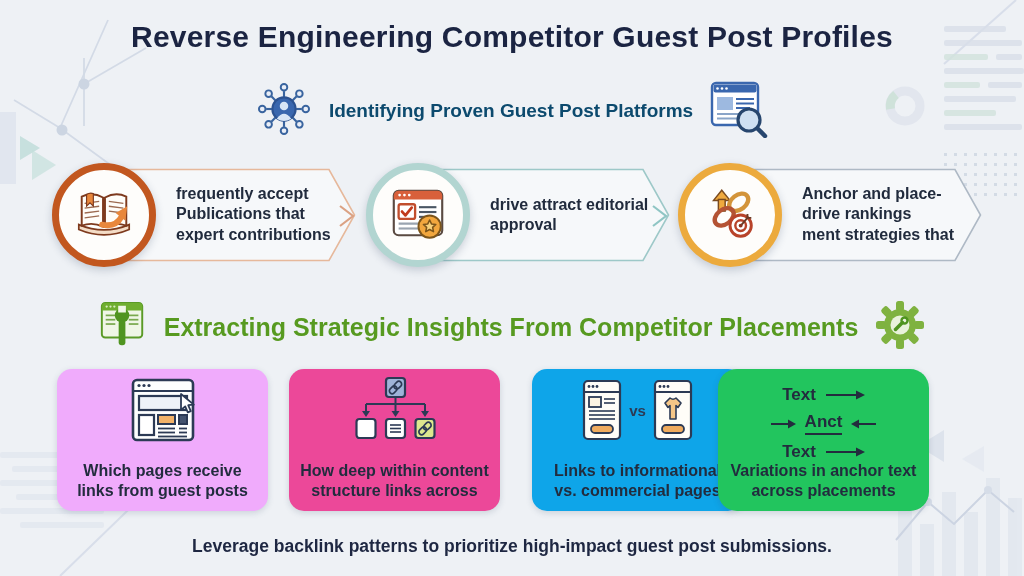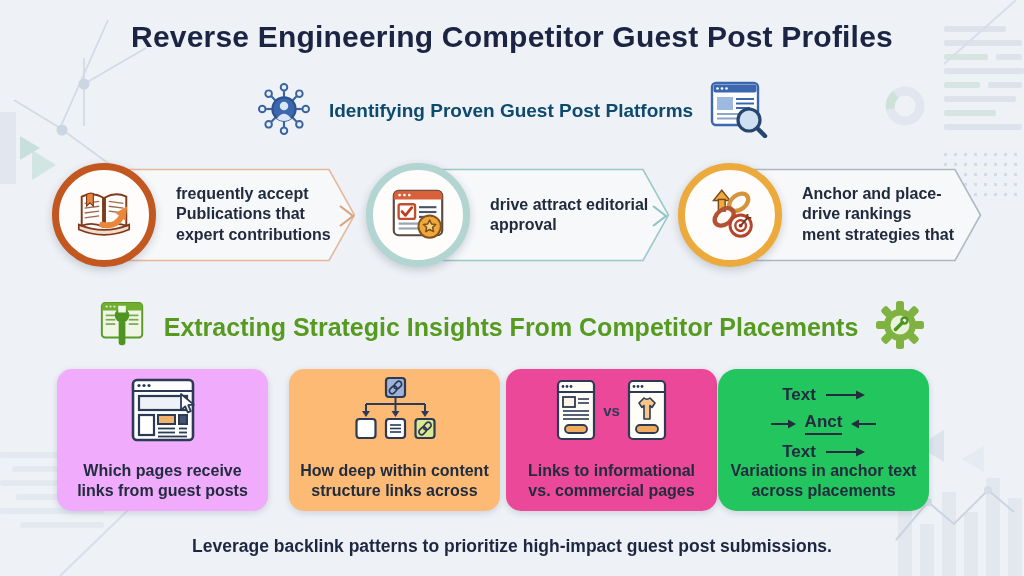--- a/index.html
+++ b/index.html
@@ -47,22 +47,22 @@
   .chev-text span{display:block;}
   .tip-arrow{position:absolute;top:203px;}
   #tip-arrow-1{left:336px;}
   #tip-arrow-2{left:649px;}
 
   .card{
     position:absolute;top:369px;width:211px;height:142px;border-radius:15px;
     box-shadow:0 2px 6px rgba(50,70,100,.18);
   }
   #card-1{left:57px;background:#f0abfc;}
-  #card-2{left:289px;background:#fdba74;text-decoration:underline;}
-  #card-3{left:506px;background:#ec4899;}
+  #card-2{left:289px;background:#ec4899;text-decoration:underline;}
+  #card-3{left:532px;background:#0ea5e9;}
   #card-4{left:718px;background:#22c55e;border-radius:19px;}
   .card-icon{display:flex;align-items:center;justify-content:center;margin-top:7px;}
   .card-text{
     position:absolute;bottom:10px;left:6px;right:6px;text-align:center;
     font-size:16px;font-weight:bold;color:#222c3e;line-height:1.26;
   }
   .card-text span{display:block;}
   .vs-wrap{display:flex;align-items:center;justify-content:center;gap:7px;margin-top:10px;}
   .vs-label{font-size:15px;font-weight:bold;color:#2c3a55;}
 

